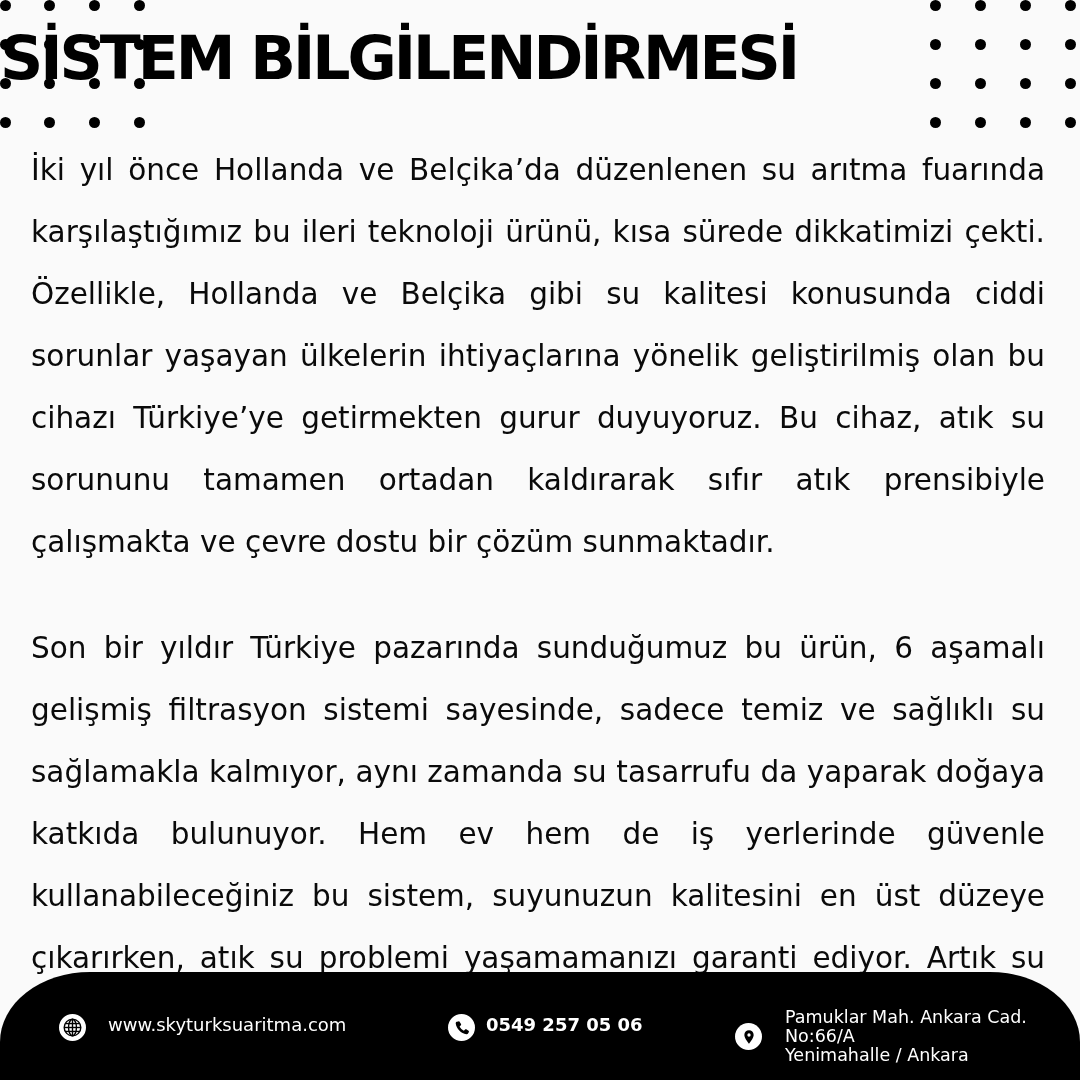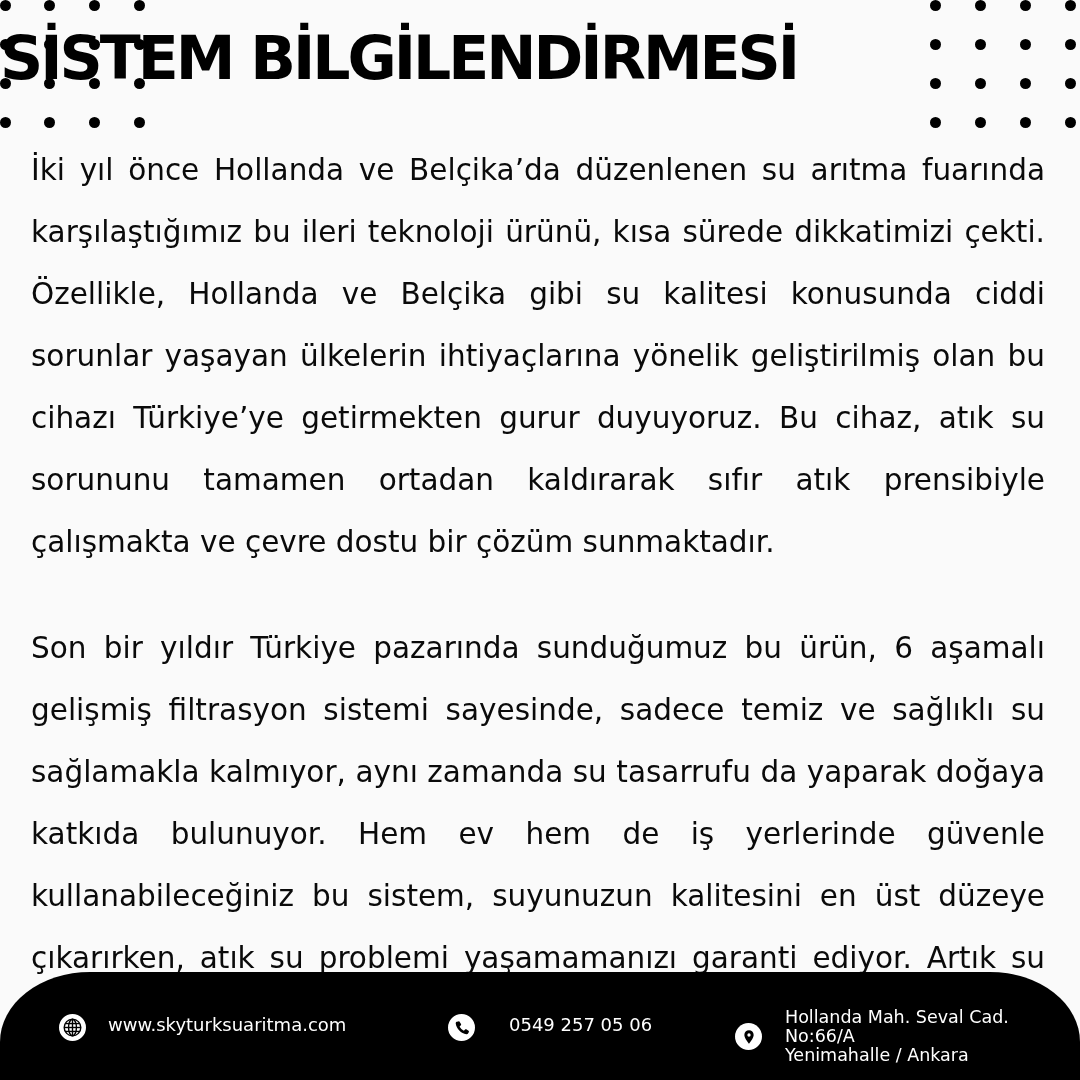--- a/index.html
+++ b/index.html
@@ -75,21 +75,21 @@
     border-radius: 50%;
     background: #fff;
     display: flex;
     align-items: center;
     justify-content: center;
     flex-shrink: 0;
   }
   .f-web { left: 59px; top: 42px; }
   .f-web .f-text { margin-left: 22px; }
   .f-phone { left: 448px; top: 42px; }
-  .f-phone .f-text { margin-left: 34px; }
+  .f-phone .f-text { margin-left: 11px; font-weight: bold; }
   .f-addr { left: 735px; top: 36px; }
   .f-addr .f-icon { align-self: center; }
   .f-addr .f-text { margin-left: 23px; line-height: 19px; font-size: 17.5px; }
   .f-addr .f-text span { display: block; }
 </style>
 </head>
 <body>
 
 <div class="dot-grid left">
   <div class="dot" style="left:0px;top:0px"></div>
@@ -160,18 +160,18 @@
     <span class="f-text">0549 257 05 06</span>
   </div>
 
   <div class="f-item f-addr">
     <span class="f-icon">
       <svg width="16" height="18" viewBox="0 0 24 24">
         <path fill="#000" d="M12 2C8 2 5 5 5 9c0 5 7 13 7 13s7-8 7-13c0-4-3-7-7-7zm0 9.5a2.5 2.5 0 1 1 0-5 2.5 2.5 0 0 1 0 5z"></path>
       </svg>
     </span>
     <span class="f-text">
-      <span>Hollanda Mah. Seval Cad.</span>
+      <span>Pamuklar Mah. Ankara Cad.</span>
       <span>No:66/A</span>
       <span>Yenimahalle / Ankara</span>
     </span>
   </div>
 </div>
 
 </body></html>

